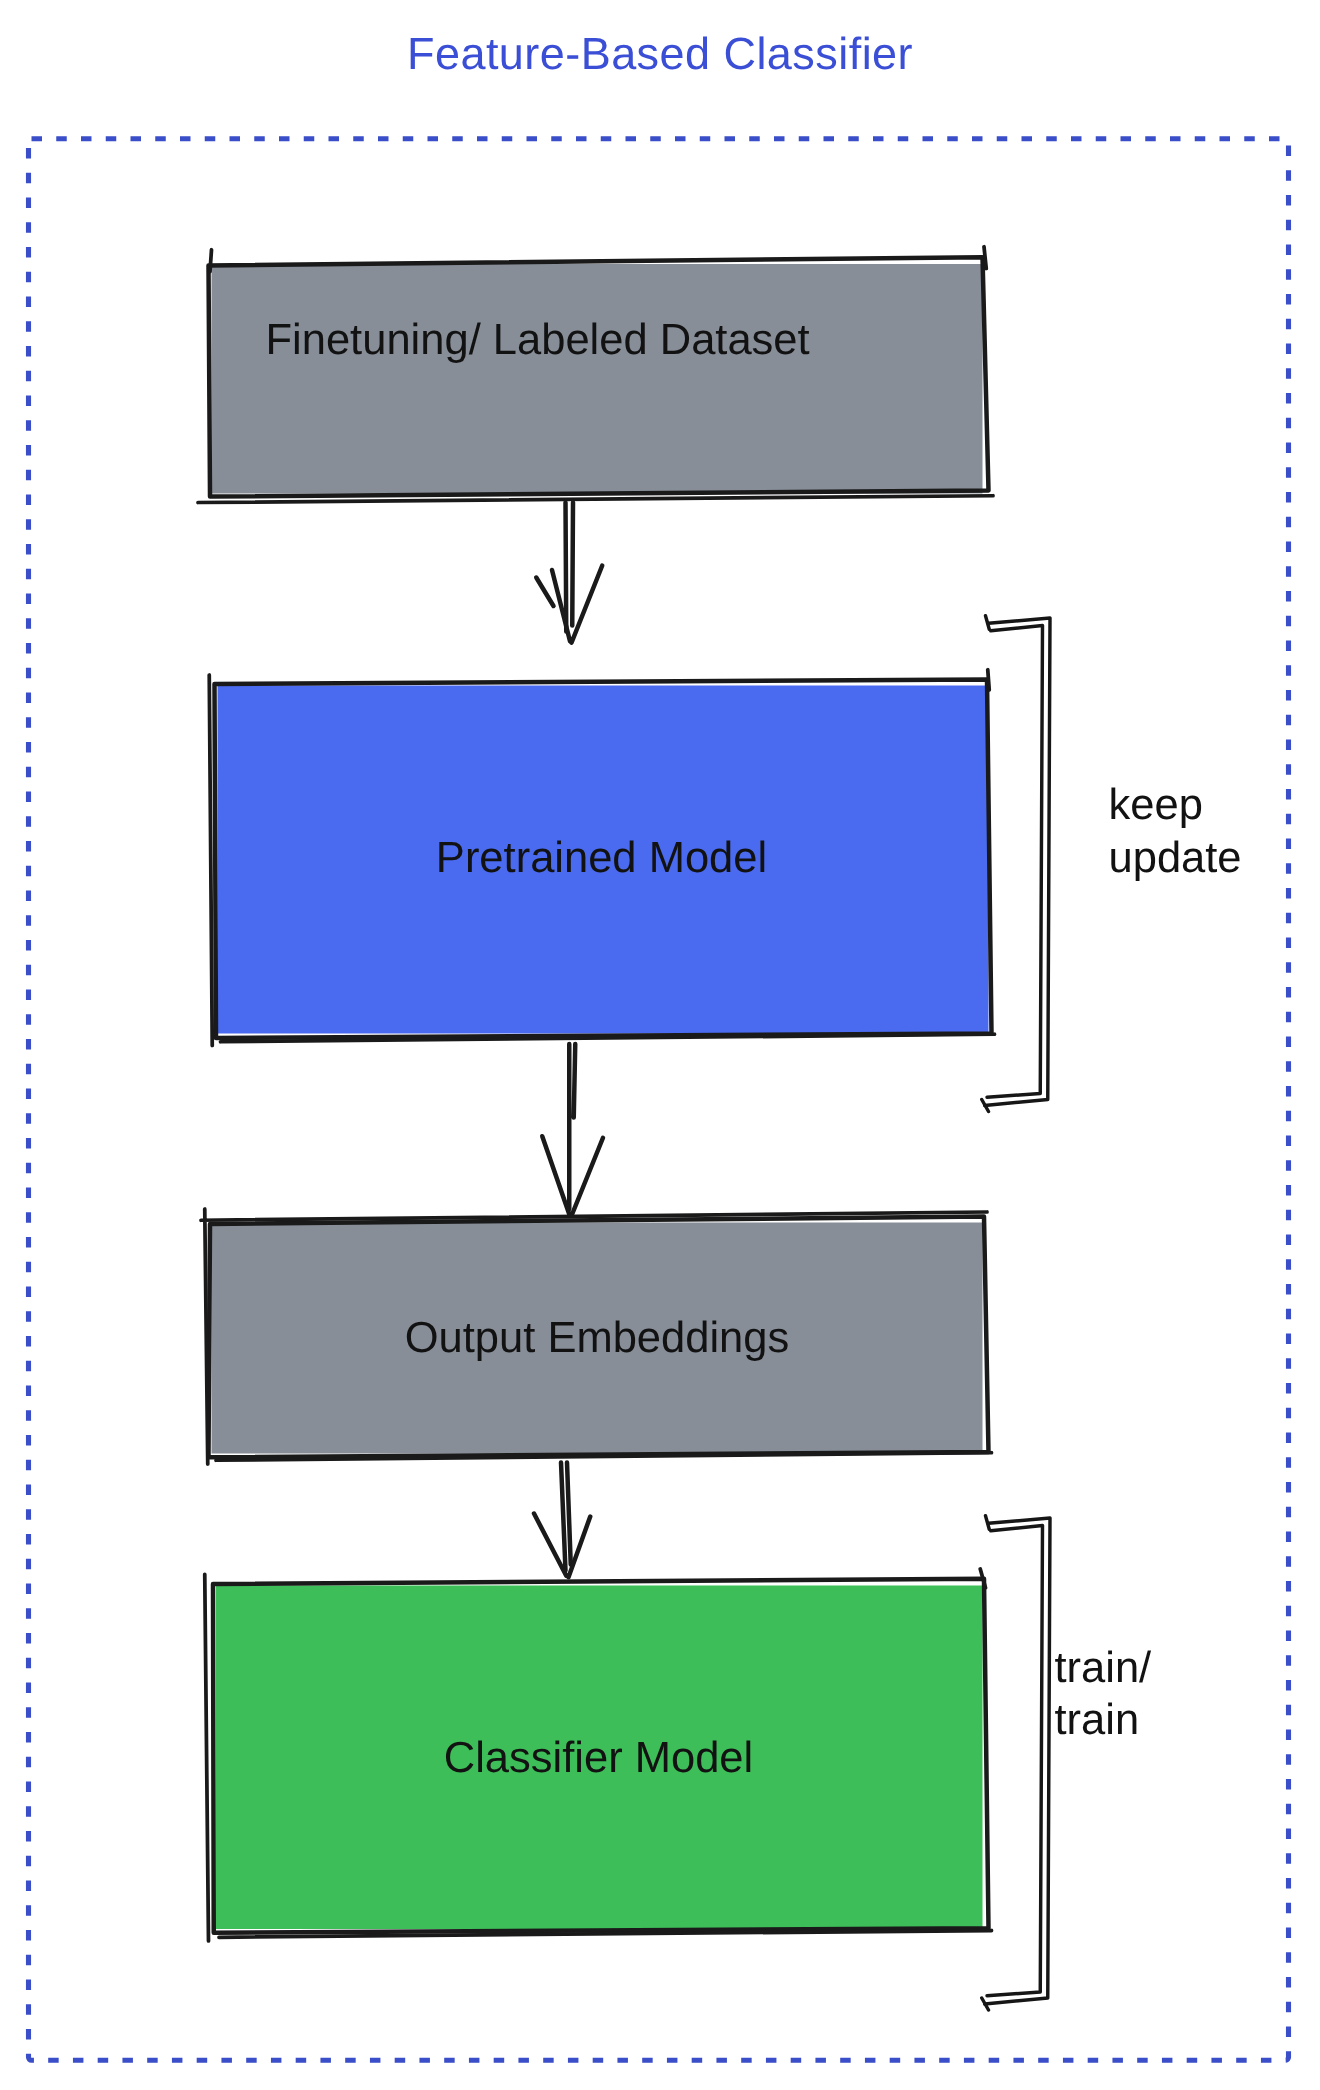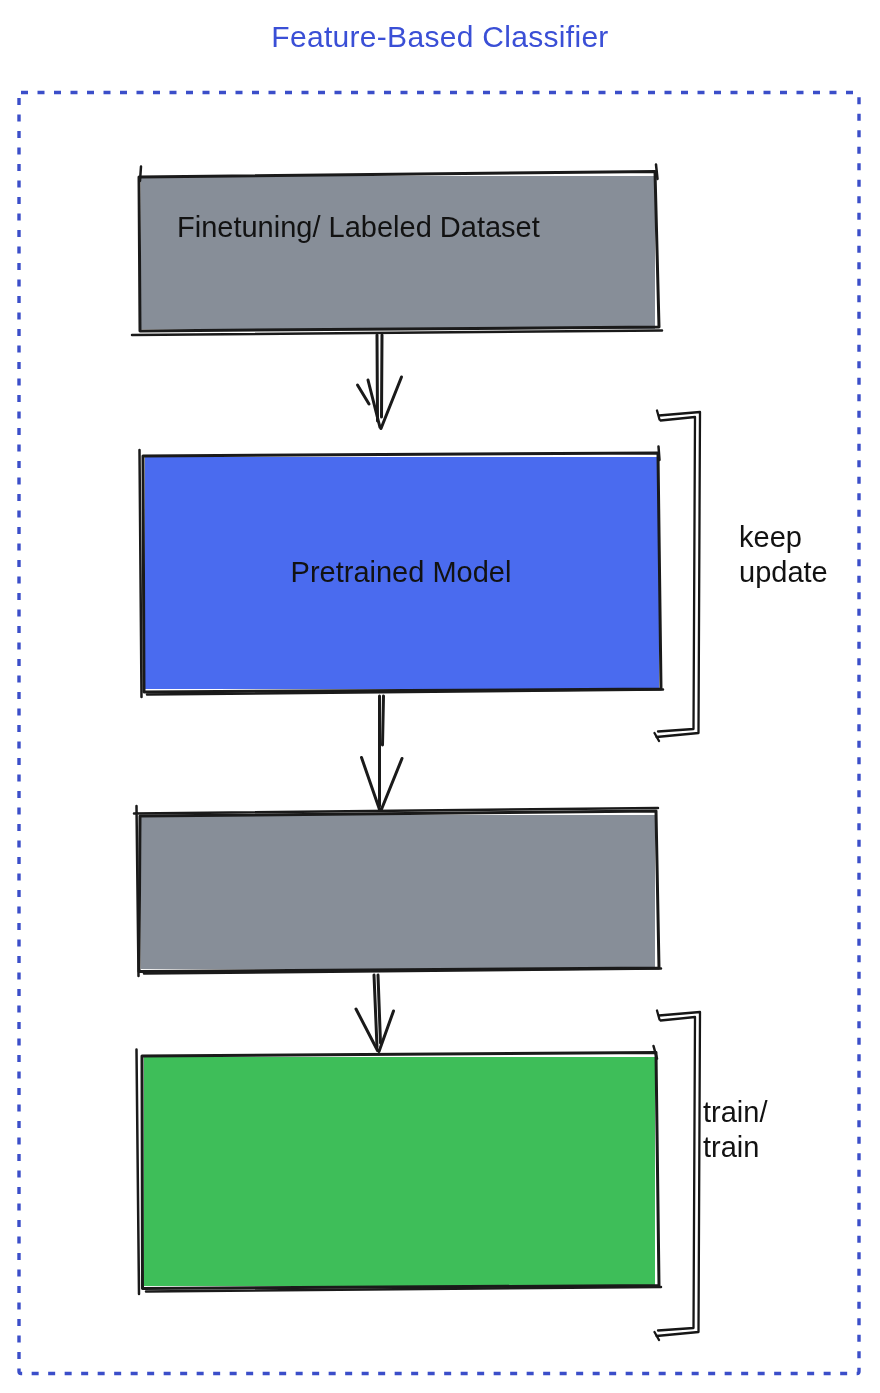--- a/index.html
+++ b/index.html
@@ -105,21 +105,23 @@
       <path class="brk" d="M659,1015.5 L700,1012 L698.5,1332 L656.5,1336"></path>
       <path class="brk" d="M660.5,1020.5 L695,1017 L693.5,1328 L658,1330.5"></path>
       <path class="brk" d="M657,1010.5 L659.5,1019.5 M654.5,1332 L659,1340"></path>
     </g>
   </svg>
 
   <div class="node-label centered" style="left:142px; top:554px; width:518px;">Pretrained Model</div>
 
   <div class="node-label" style="left:177px; top:209px;">Finetuning/ Labeled Dataset</div>
 
+  <div class="node-label centered" style="left:139px; top:874px; width:518px;">Output Embeddings</div>
 
+  <div class="node-label centered" style="left:141px; top:1154px; width:516px;">Classifier Model</div>
 
   <div class="side-label" style="left:739px; top:495px;margin-top:25px;">
     <div>keep</div>
     <div>update</div>
   </div>
 
   <div class="side-label" style="left:703px; top:1095px;">
     <div>train/</div>
     <div>train</div>
   </div>

